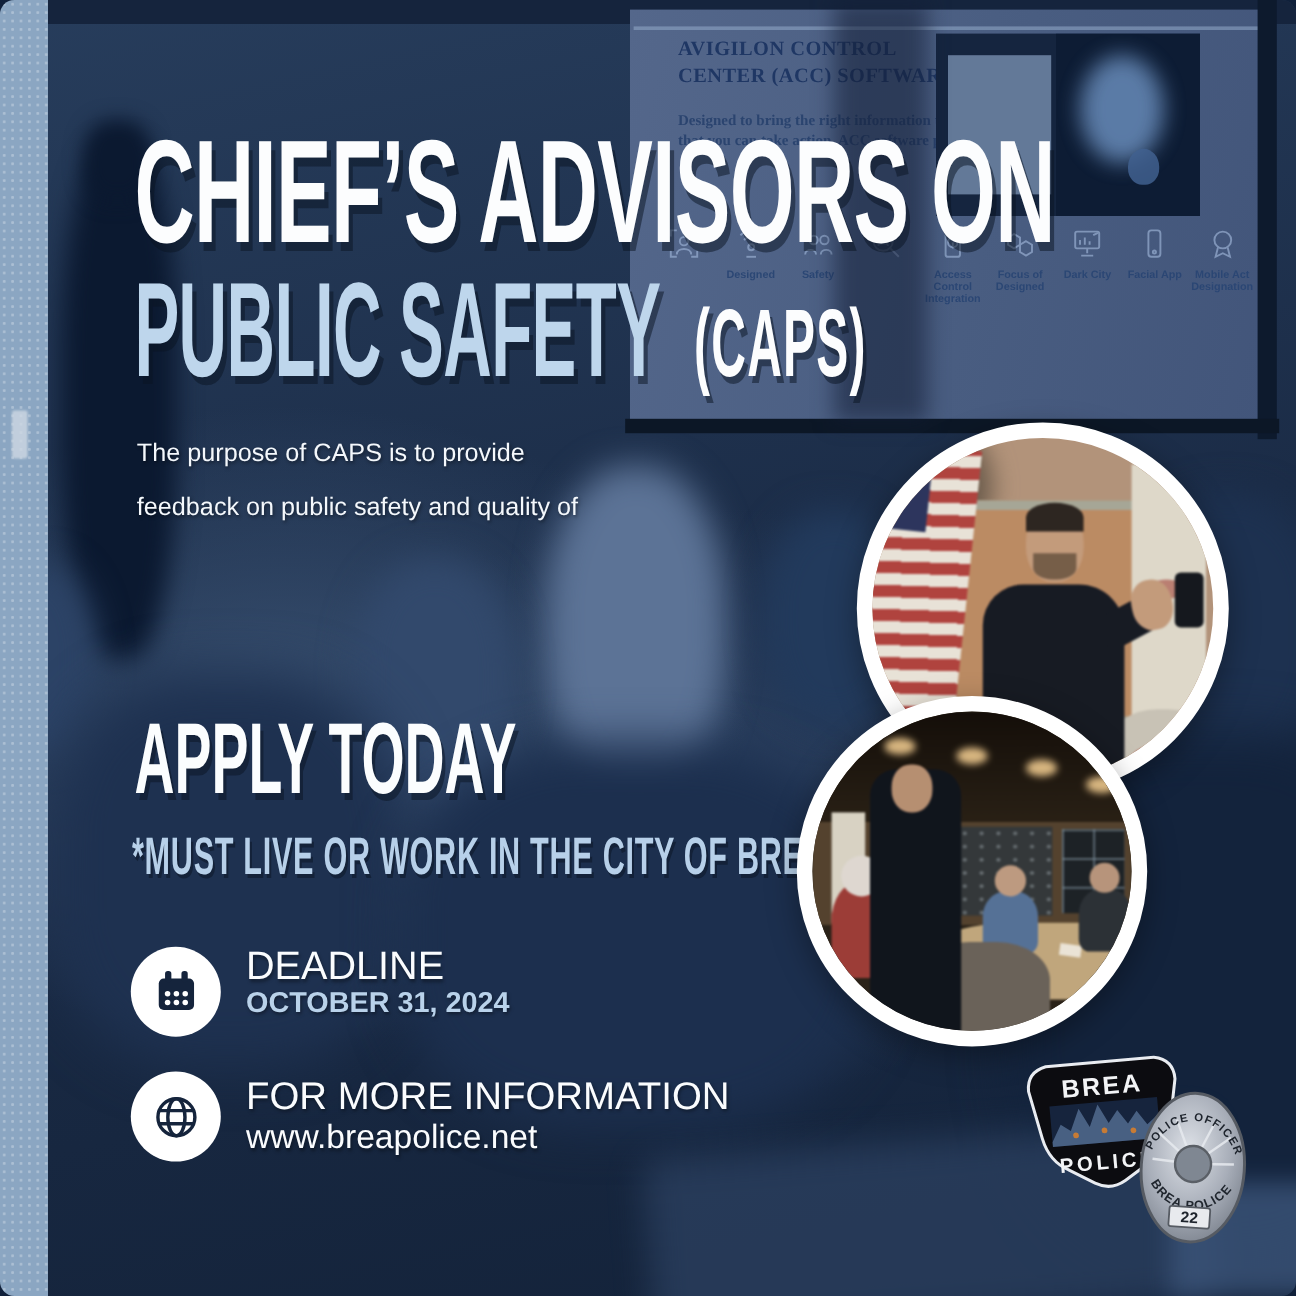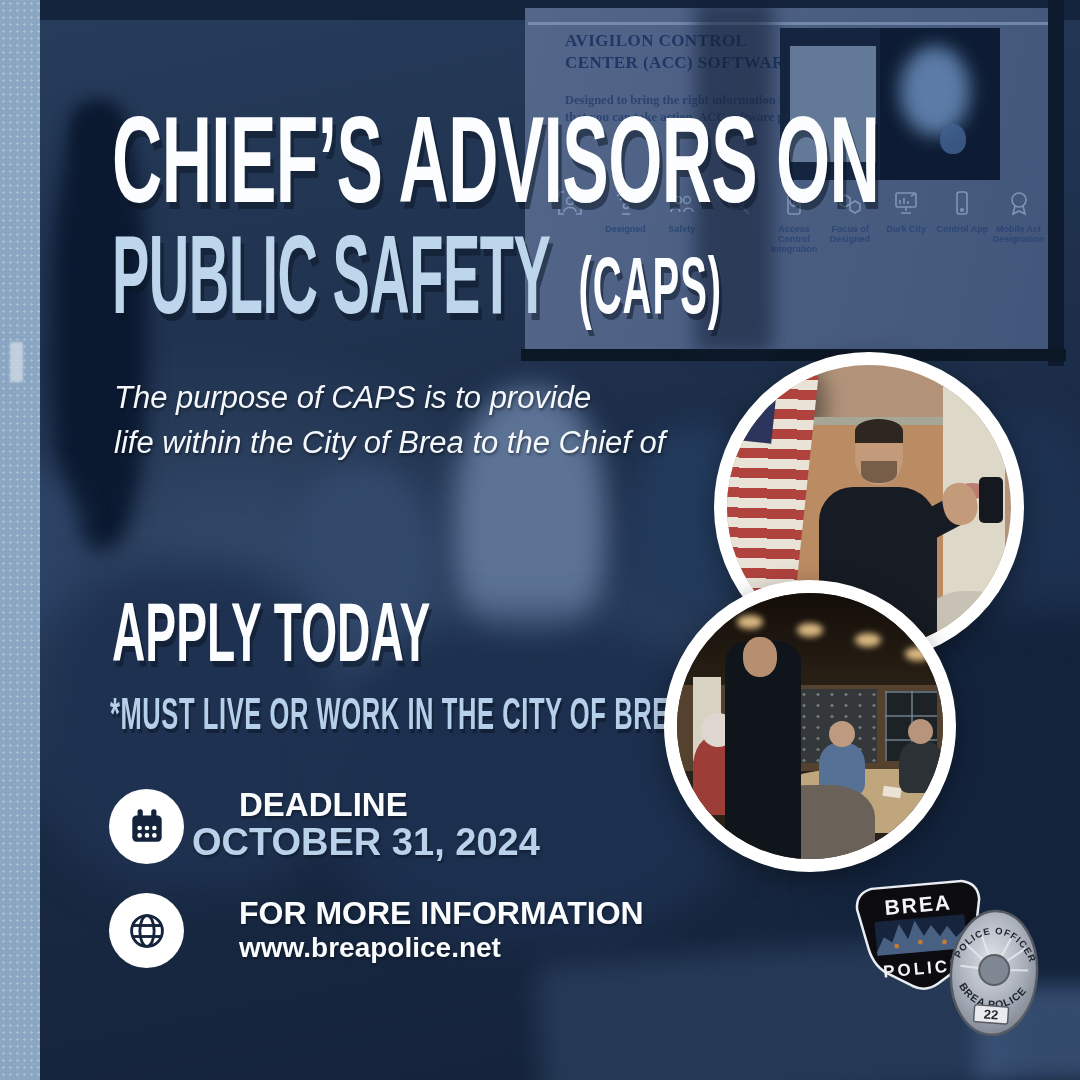--- a/index.html
+++ b/index.html
@@ -1,21 +1,21 @@
 <!DOCTYPE html>
 <html><head>
 <meta charset="utf-8">
 <style>
   html,body{margin:0;padding:0;background:#10203a;}
   .canvas{position:relative;width:1080px;height:1080px;overflow:hidden;
     font-family:"Liberation Sans",sans-serif;
     background:
       radial-gradient(ellipse 620px 430px at 22% 56%, #3a5273 0%, rgba(58,82,115,0) 62%),
       radial-gradient(ellipse 520px 380px at 55% 62%, #2e4465 0%, rgba(46,68,101,0) 65%),
-      linear-gradient(168deg,#273d5c 0%,#1b2c47 48%,#132239 100%);}
+      linear-gradient(168deg,#273d5c 0%,#1b2c47 48%,#132239 100%); border-radius: 12px;}
   .abs{position:absolute;}
   .blur{filter:blur(14px);}
   
   .topband{left:0;top:0;width:1080px;height:20px;background:#15243d;z-index:1;}
   .leftstrip{left:0;top:0;width:40px;height:1080px;background:#8ba6c2;z-index:3;
     background-image:radial-gradient(rgba(255,255,255,.28) 1px, rgba(0,0,0,0) 1.4px);background-size:7px 7px;}
   .wallmark{left:10px;top:342px;width:13px;height:40px;background:#cfd9e4;opacity:.8;border-radius:2px;filter:blur(1px);z-index:3;}
   .screen{left:525px;top:8px;width:533px;height:348px;z-index:2;
     background:linear-gradient(103deg,#54678b 0%,#495d81 55%,#42557a 100%);filter:blur(.4px);}
   .screen-topline{left:528px;top:22px;width:528px;height:3px;background:#93abcb;opacity:.55;z-index:2;}
@@ -36,28 +36,28 @@
   .feat svg{width:30px;height:30px;display:block;margin:0 auto;opacity:.75;}
   .feat .lbl{margin-top:6px;font-size:9px;line-height:10px;font-weight:700;color:#2a4674;opacity:.95;}
   .sil{background:#0b1930;border-radius:40%;}
   
   .cond{transform-origin:0 0;white-space:nowrap;line-height:1;font-weight:700;z-index:5;}
   .t1{left:112px;top:99px;font-size:122px;color:#fcfdfe;transform:scaleX(.57);letter-spacing:-1px;
       text-shadow:6px 7px 0 rgba(10,19,34,.5);}
   .t2wrap{left:112px;top:219px;display:flex;align-items:baseline;transform:scaleX(.50);transform-origin:0 0;z-index:5;white-space:nowrap;}
   .t2{font-size:112px;line-height:1;font-weight:700;color:#bed6ec;letter-spacing:-1px;text-shadow:7px 7px 0 rgba(10,19,34,.5);}
   .t2b{font-size:80px;line-height:1;font-weight:700;color:#fcfdfe;margin-left:56px;letter-spacing:2px;text-shadow:6px 6px 0 rgba(10,19,34,.5);}
-  .purpose{left:114px;top:375px;z-index:5;color:#f4f8fc;font-size:31px;line-height:45px;font-style:italic;
+  .purpose{left:114px;top:355px;z-index:5;color:#f4f8fc;font-size:21px;line-height:45px;
     text-shadow:1px 2px 3px rgba(0,0,0,.45);}
   .apply{left:112px;top:590px;font-size:84px;color:#fbfdfe;transform:scaleX(.55);
     text-shadow:5px 6px 0 rgba(10,19,34,.5);}
   .must{left:110px;top:692px;font-size:44px;color:#b7d0e9;transform:scaleX(.58);letter-spacing:1px;
     text-shadow:3px 4px 0 rgba(10,19,34,.5);}
   .chip{width:75px;height:75px;border-radius:50%;background:#ffffff;z-index:5;display:flex;align-items:center;justify-content:center;}
-  .rowlabel{z-index:5;font-weight:700;color:#fafcfe;line-height:1.05;text-shadow:1px 2px 3px rgba(0,0,0,.4);margin-left:34px;}
+  .rowlabel{z-index:5;font-weight:400;color:#fafcfe;line-height:1.05;text-shadow:1px 2px 3px rgba(0,0,0,.4);}
   .datetxt{z-index:5;font-weight:700;color:#b9d2ea;line-height:1.05;text-shadow:1px 2px 3px rgba(0,0,0,.4);}
   
   .circ{border-radius:50%;border:13px solid #ffffff;overflow:hidden;box-shadow:0 8px 26px rgba(0,0,0,.35);}
   .c1{left:714px;top:352px;width:284px;height:284px;z-index:6;background:#b2937a;}
   .c2{left:664px;top:580px;width:266px;height:266px;z-index:7;background:#342a1e;}
   .scene{position:absolute;left:0;top:0;width:100%;height:100%;filter:blur(.7px) saturate(.92);}
   
   .board{left:62px;top:52px;width:148px;height:172px;background:#bf8a5f;border:8px solid #a6a695;}
   .usflag{left:-8px;top:6px;width:86px;height:262px;transform:rotate(6deg);
     background:repeating-linear-gradient(176deg,#b8413c 0 10px,#e8e2d6 10px 20px);}
@@ -172,21 +172,21 @@
             <path d="M9 16v-4M13 16v-6M17 16v-3M20 8l4-2"></path>
             <path d="M15 19v4M10 25h10"></path>
           </svg>
         <div class="lbl">Dark City</div>
       </div>
       <div class="feat">
         <svg viewBox="0 0 30 30" fill="none" stroke="#93a9cc" stroke-width="1.6">
             <rect x="10" y="4" width="10" height="22" rx="2.5"></rect>
             <circle cx="15" cy="22" r="1.3"></circle>
           </svg>
-        <div class="lbl">Control App</div>
+        <div class="lbl">Facial App</div>
       </div>
       <div class="feat">
         <svg viewBox="0 0 30 30" fill="none" stroke="#93a9cc" stroke-width="1.6">
             <circle cx="15" cy="12" r="7"></circle>
             <path d="M11 18l-2 8 6-3 6 3-2-8"></path>
           </svg>
         <div class="lbl">Mobile Act Designation</div>
       </div>
     </div>
   </div>
@@ -214,41 +214,41 @@
   <div class="abs wallmark"></div>
 
   <div class="abs cond t1">CHIEF’S ADVISORS ON</div>
   <div class="abs t2wrap">
     <span class="t2">PUBLIC SAFETY</span>
     <span class="t2b">(CAPS)</span>
   </div>
 
   <div class="abs purpose">
     <div>The purpose of CAPS is to provide</div>
-    <div>life within the City of Brea to the Chief of</div>
+    <div>feedback on public safety and quality of</div>
   </div>
 
   <div class="abs cond apply">APPLY TODAY</div>
   <div class="abs cond must">*MUST LIVE OR WORK IN THE CITY OF BREA*</div>
 
   <div class="abs chip" style="left:109px;top:789px;">
     <svg width="42" height="42" viewBox="0 0 40 40">
         <rect x="6" y="9" width="28" height="25" rx="4" fill="#15243c"></rect>
         <rect x="11" y="3" width="5" height="9" rx="2.2" fill="#15243c"></rect>
         <rect x="24" y="3" width="5" height="9" rx="2.2" fill="#15243c"></rect>
         <circle cx="13" cy="21" r="2.2" fill="#fff"></circle>
         <circle cx="20" cy="21" r="2.2" fill="#fff"></circle>
         <circle cx="27" cy="21" r="2.2" fill="#fff"></circle>
         <circle cx="13" cy="28" r="2.2" fill="#fff"></circle>
         <circle cx="20" cy="28" r="2.2" fill="#fff"></circle>
         <circle cx="27" cy="28" r="2.2" fill="#fff"></circle>
       </svg>
   </div>
   <div class="abs rowlabel" style="left:205px;top:788px;font-size:33px;">DEADLINE</div>
-  <div class="abs datetxt" style="left:192px;top:823px;font-size:38px;">OCTOBER 31, 2024</div>
+  <div class="abs datetxt" style="left:205px;top:823px;font-size:24px;">OCTOBER 31, 2024</div>
 
   <div class="abs chip" style="left:109px;top:893px;">
     <svg width="44" height="44" viewBox="0 0 40 40" fill="none" stroke="#15243c" stroke-width="2.6">
         <circle cx="20" cy="20" r="14"></circle>
         <ellipse cx="20" cy="20" rx="6.5" ry="14"></ellipse>
         <line x1="6.5" y1="15" x2="33.5" y2="15"></line>
         <line x1="6.5" y1="25" x2="33.5" y2="25"></line>
       </svg>
   </div>
   <div class="abs rowlabel" style="left:205px;top:933px;font-size:28px;">www.breapolice.net</div>

